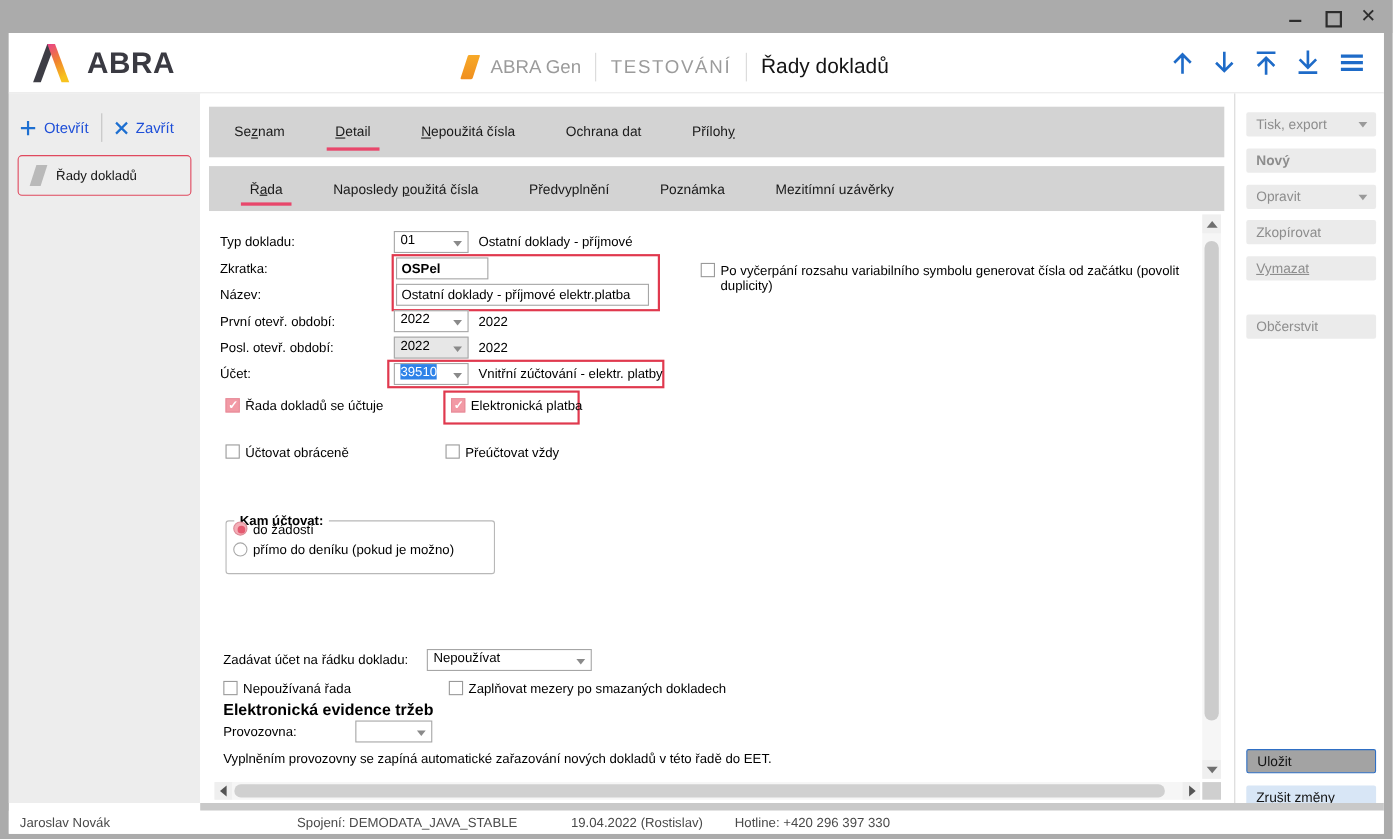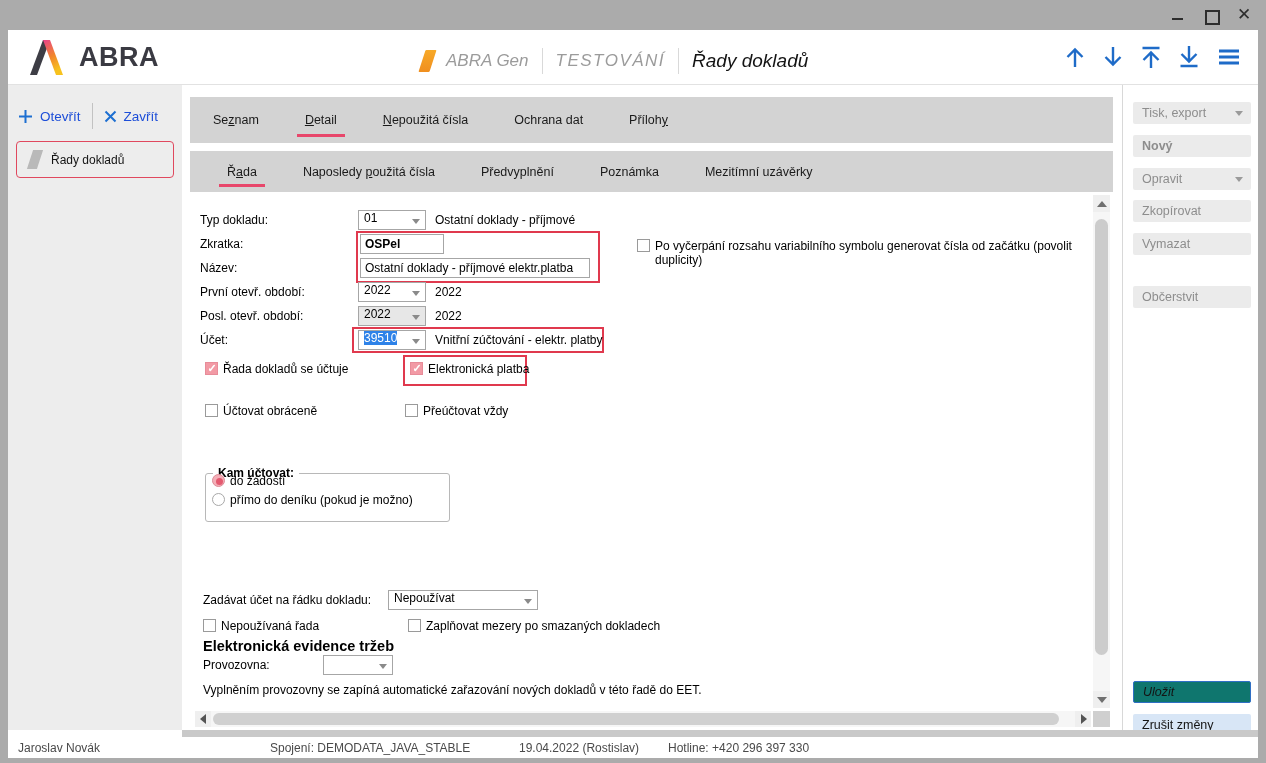--- a/index.html
+++ b/index.html
@@ -16,21 +16,21 @@
   .win-min::after { content:""; position:absolute; left:2px; bottom:3px; width:11px; height:0; border-bottom:2px solid #2d2d2d; }
   .win-max::after { content:""; position:absolute; left:2px; top:3px; width:11px; height:11px; border:2px solid #2d2d2d; }
   .win-close { font-size:17px; color:#2d2d2d; line-height:16px; text-align:center; }
 
   .app { position:absolute; left:8px; top:30px; width:1250px; height:728px; background:#fff; }
 
   
   .header { position:absolute; top:0; left:0; width:1250px; height:55px; background:#fff; border-bottom:1px solid #e2e2e2; }
   .logo { position:absolute; left:22px; top:10px; display:flex; align-items:center; gap:9px; }
   .logo-text { font-size:27px; font-weight:bold; color:#3a3a42; letter-spacing:.5px; }
-  .crumbs { position:absolute; left:414px; top:0; height:62px; display:flex; align-items:center; gap:13px;font-style:italic; }
+  .crumbs { position:absolute; left:414px; top:0; height:62px; display:flex; align-items:center; gap:13px; }
   .slash { width:11px; height:22px; background:linear-gradient(180deg,#f7a928,#f08f1f); transform:skewX(-18deg); border-radius:1px; }
   .crumb-gray { font-size:17px; color:#9b9b9b; }
   .crumb-env { letter-spacing:1.5px; }
   .crumb-sep { width:1px; height:26px; background:#d9d9d9; }
   .crumb-title { font-size:19px; color:#141414; }
   .nav-icons { position:absolute; right:16px; top:14px; display:flex; gap:16px; align-items:center; }
   .nav-icons svg { display:block; cursor:pointer; }
 
   
   .sidebar { position:absolute; left:0; top:55px; width:174px; height:645px; background:#ededed; }
@@ -87,21 +87,21 @@
   .hs-l { left:0; } .hs-r { right:0; }
   .hs-l::after { content:""; position:absolute; left:5px; top:3px; border-top:5px solid transparent; border-bottom:5px solid transparent; border-right:6px solid #545454; }
   .hs-r::after { content:""; position:absolute; left:6px; top:3px; border-top:5px solid transparent; border-bottom:5px solid transparent; border-left:6px solid #545454; }
   .hs-thumb { position:absolute; left:18px; right:32px; top:2px; height:12px; background:#d0d0d0; border-radius:6px; cursor:grab; }
   .scorner { position:absolute; right:3px; bottom:3px; width:17px; height:16px; background:#cfcfcf; }
 
   
   .rightpanel { position:absolute; left:1114px; top:55px; width:136px; height:645px; background:#fff; border-left:1px solid #d8d8d8; }
   .rbtn { position:absolute; left:10px; width:118px; height:22px; background:#ebebeb; border-radius:2px; color:#8d8d8d; font-size:12.5px; display:flex; align-items:center; padding:0 9px; cursor:pointer; }
   .rbtn .arr { position:absolute; right:8px; top:9px; width:0; height:0; border-left:4px solid transparent; border-right:4px solid transparent; border-top:5px solid #9a9a9a; }
-  .rbtn.save { background:#0f766e; border:1px solid #2f6fc4; color:#141414;font-style:italic; }
+  .rbtn.save { background:#a3a3a3; border:1px solid #2f6fc4; color:#141414; }
   .rbtn.discard { background:#d8e6f6; color:#141414; }
 
   .bottomstrip { position:absolute; left:174px; top:700px; width:1076px; height:7px; background:#c9c9c9; }
 
   
   .statusbar { position:absolute; left:0; top:707px; width:1250px; height:21px; background:#fff; font-size:12px; color:#4a4a4a; }
   .st { position:absolute; top:3px; height:16px; line-height:16px; }
 </style>
 </head>
 <body>
@@ -300,21 +300,21 @@
     <div class="rbtn" style="top:50px;font-weight:bold;">
       <span>Nový</span>
     </div>
     <div class="rbtn" style="top:83px;">
       <span>Opravit</span>
       <div class="arr"></div>
     </div>
     <div class="rbtn" style="top:115px;">
       <span>Zkopírovat</span>
     </div>
-    <div class="rbtn" style="top:148px;">
+    <div class="rbtn" style="top:148px;text-decoration:underline;">
       <span>Vymazat</span>
     </div>
     <div class="rbtn" style="top:201px;">
       <span>Občerstvit</span>
     </div>
     <div class="rbtn save" style="top:596px;">
       <span>Uložit</span>
     </div>
     <div class="rbtn discard" style="top:629px;">
       <span>Zrušit změny</span>

